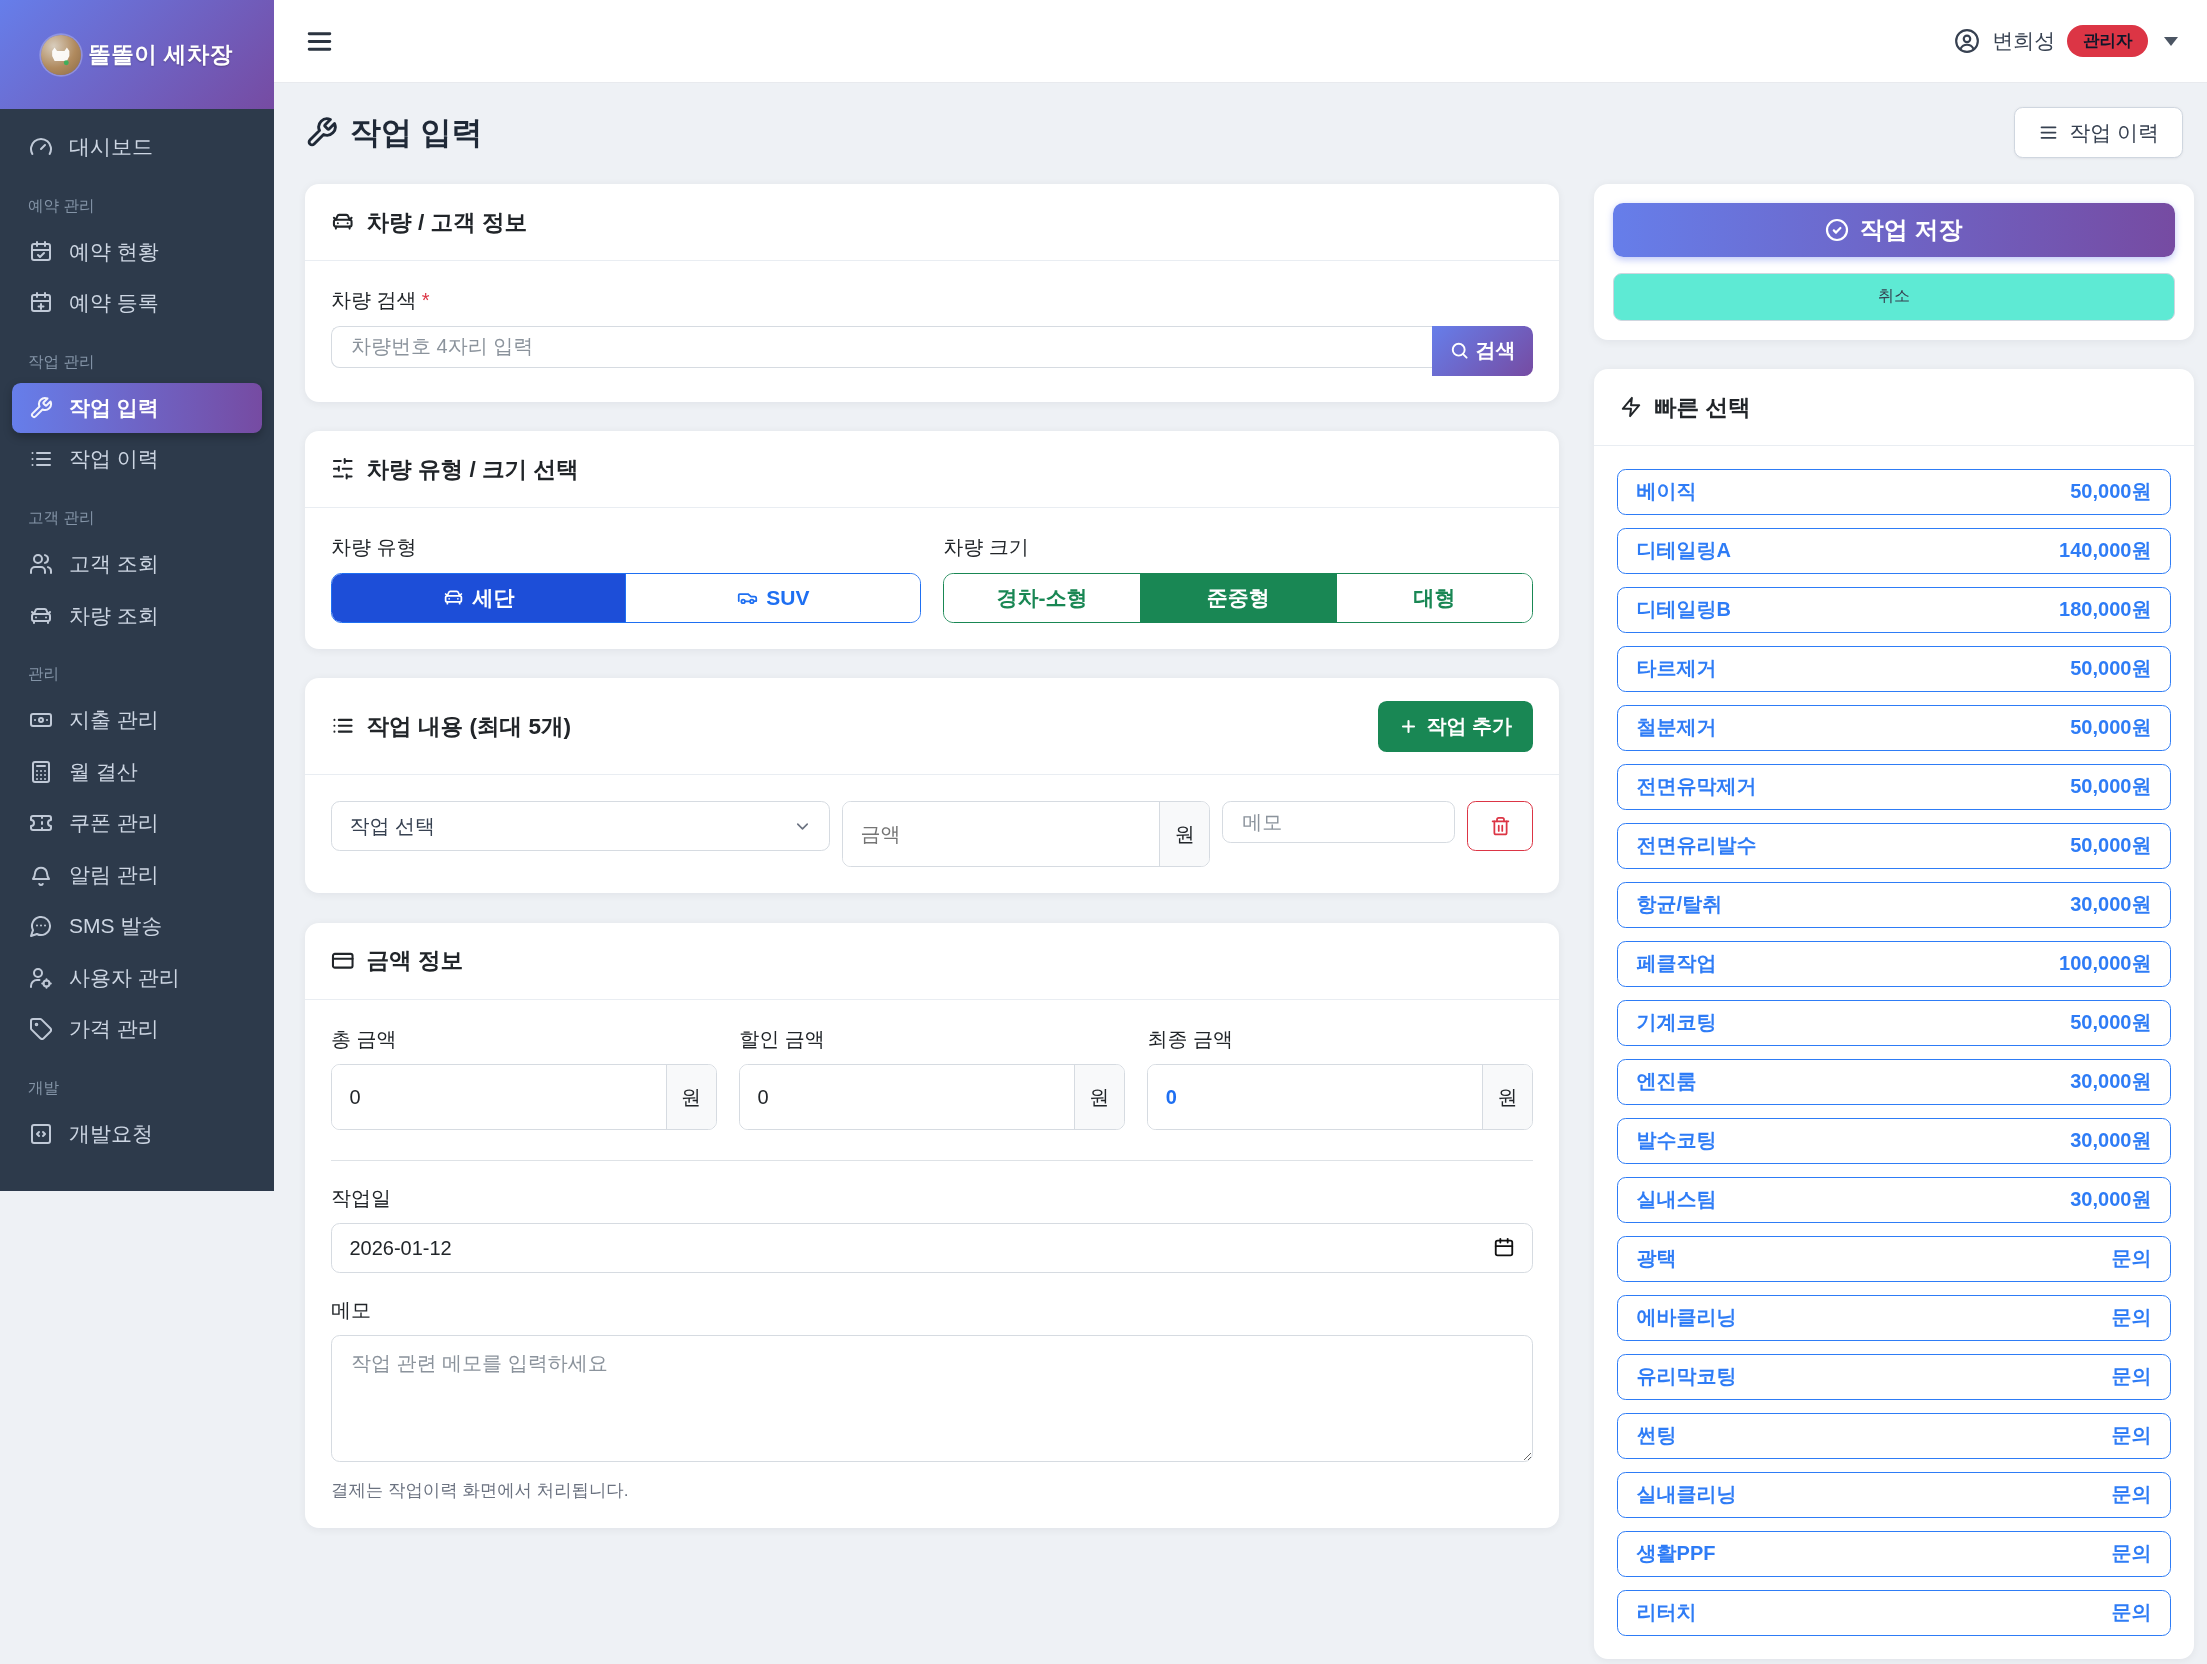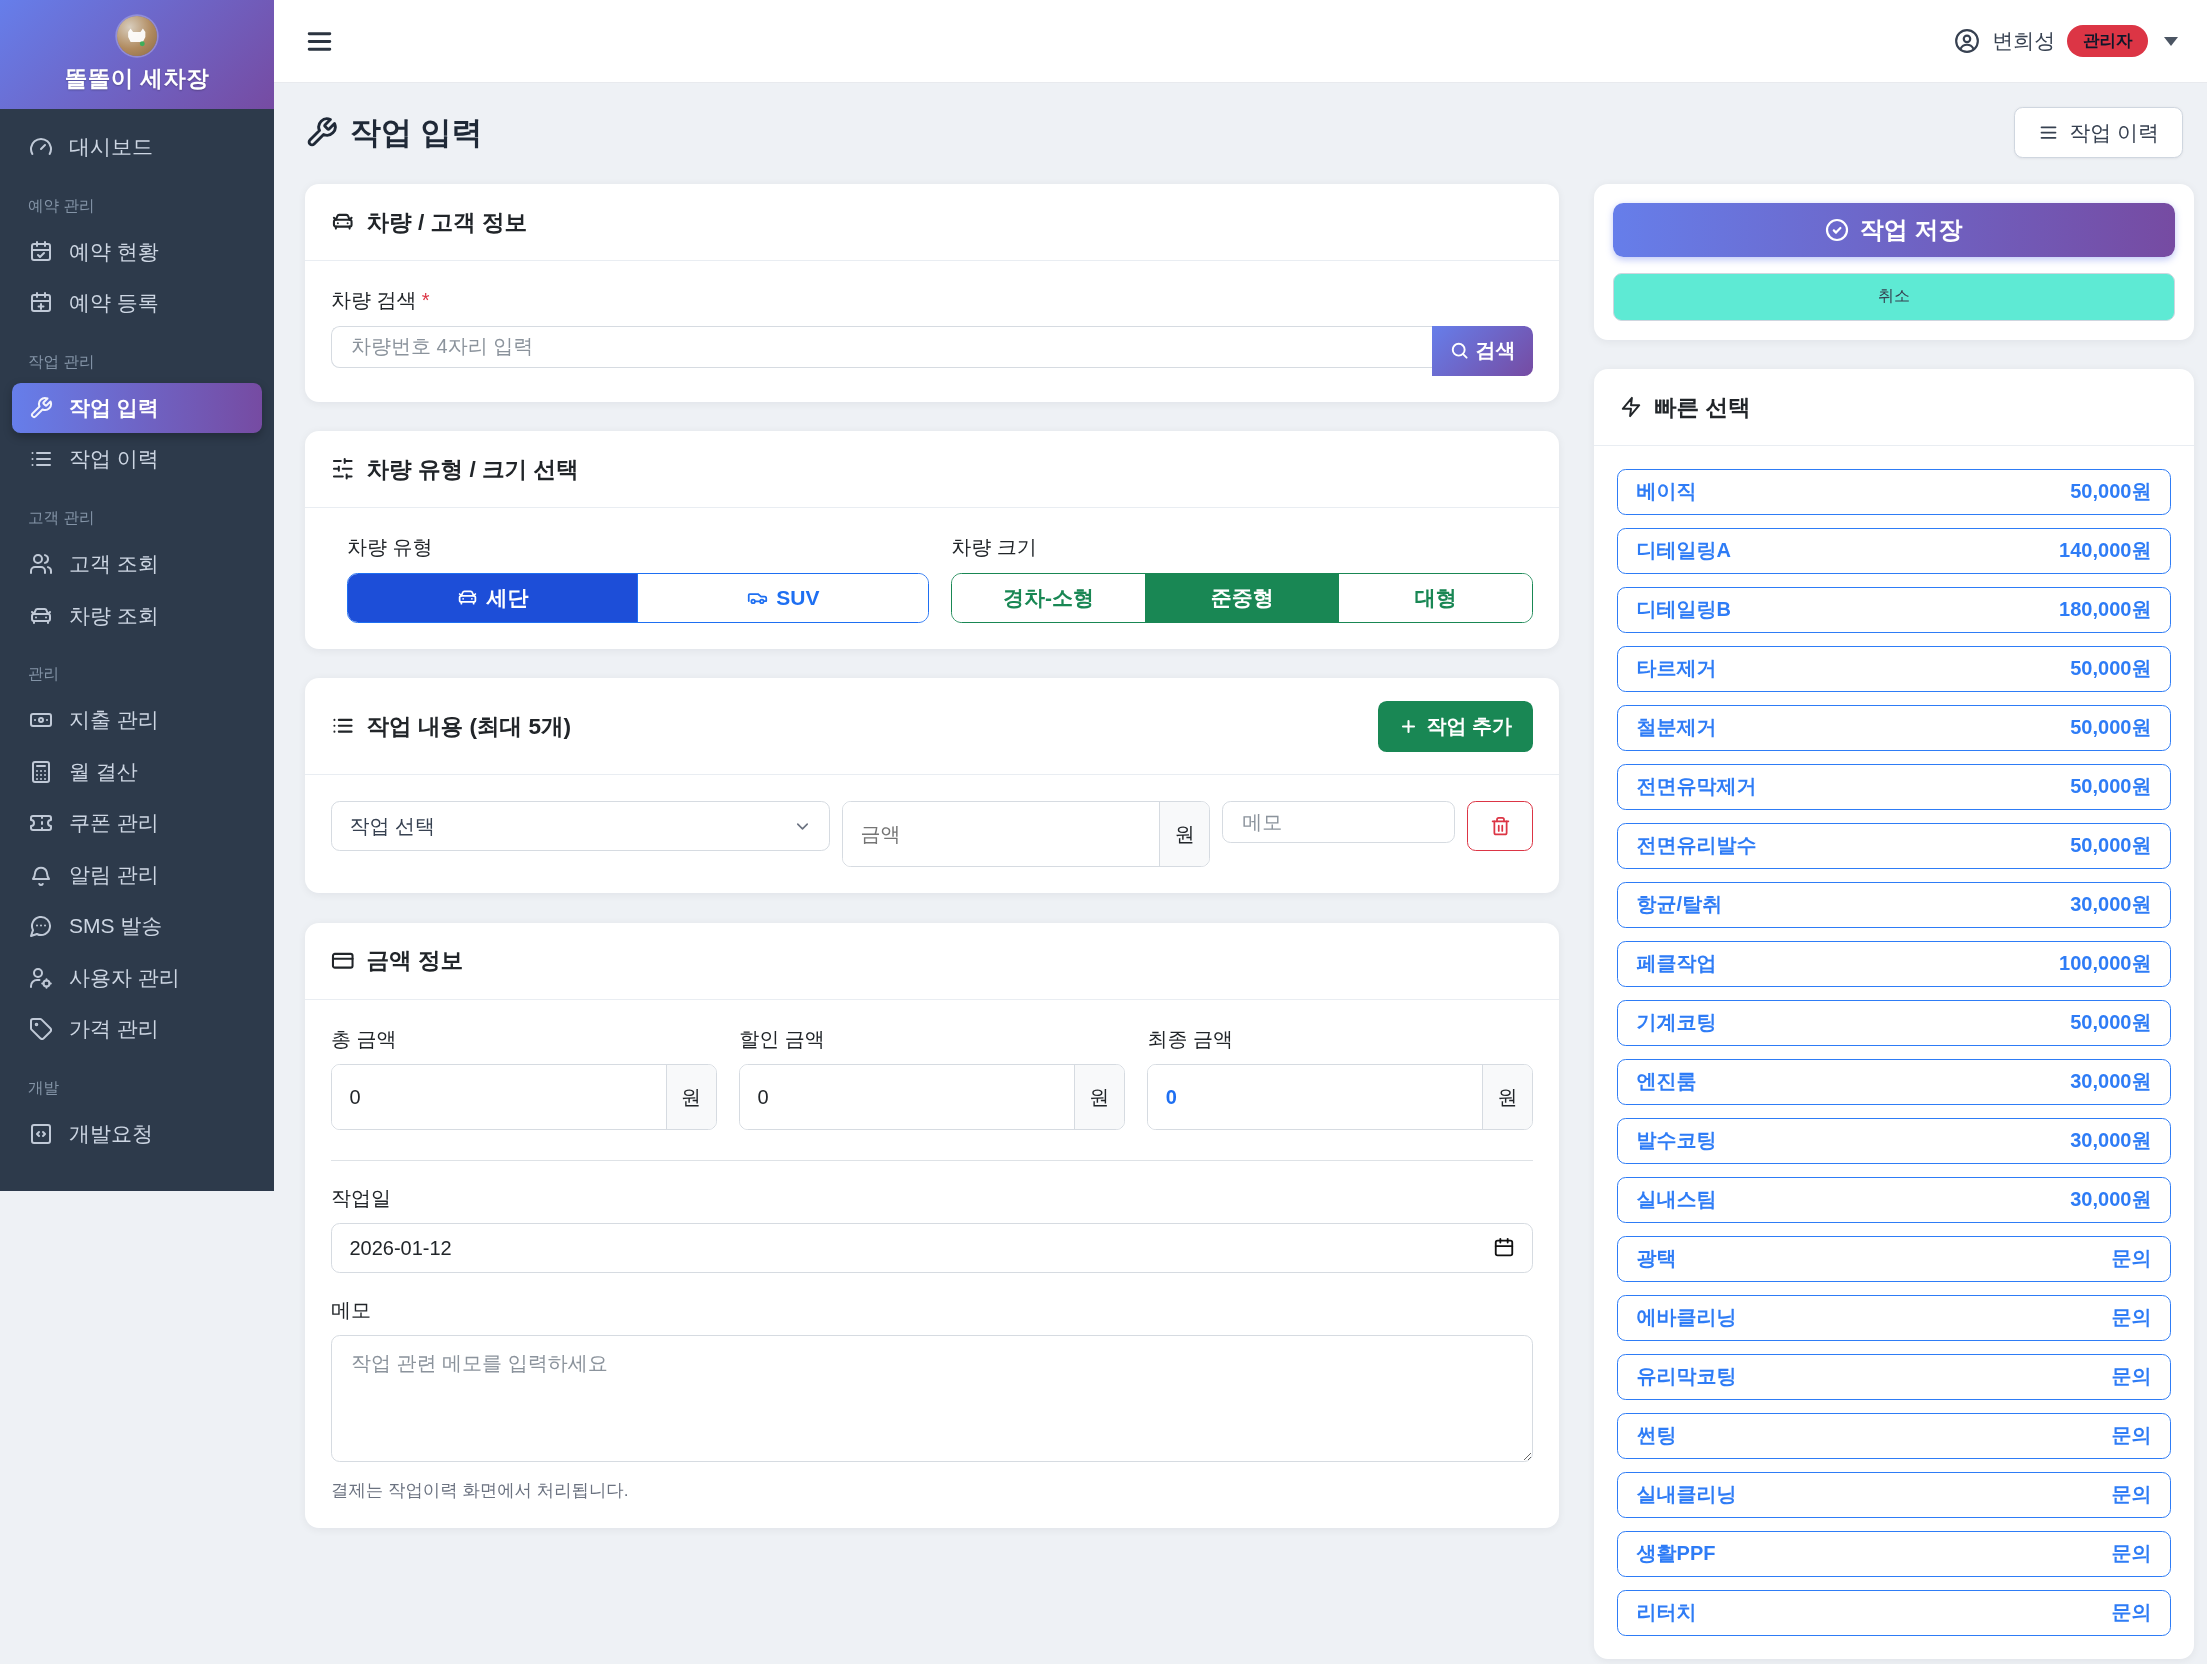--- a/index.html
+++ b/index.html
@@ -9,21 +9,21 @@
     background:#eef1f5; color:#212529; overflow:hidden; position:relative;
     font-size:20px;
   }
   svg.ic { width:22.6px; height:22.6px; flex:none; stroke:currentColor; fill:none;
     stroke-width:2; stroke-linecap:round; stroke-linejoin:round; }
 
   
   .sidebar { position:absolute; left:0; top:0; width:274px; background:#2d3a4b;
     padding-bottom:31px; z-index:5; }
   .brand { height:109px; background:linear-gradient(135deg,#667eea 0%,#764ba2 100%);
-    display:flex; flex-direction:column; align-items:center; justify-content:center; gap:7px; }
+    display:flex; flex-direction:row; align-items:center; justify-content:center; gap:7px; }
   .avatar { width:40px; height:40px; border-radius:50%;
     background:radial-gradient(circle at 32% 28%, #d8cdbd 0%, #b08a5e 55%, #8a6a45 100%);
     display:flex; align-items:center; justify-content:center; overflow:hidden;
     box-shadow:0 0 0 1.7px rgba(255,255,255,.25); }
   .brand-name { color:#fff; font-weight:bold; font-size:22.6px; letter-spacing:0.4px;
     text-shadow:0 0.9px 1.7px rgba(0,0,0,.25); }
   .nav { padding-top:12px; }
   .nav-section { color:#8494a7; font-size:15.6px; padding:22.6px 28px 8.7px; }
   .nav-item { display:flex; align-items:center; gap:15.6px; color:#cdd6e3; font-size:21px;
     padding:11.3px 17.4px; margin:0.9px 12px; border-radius:8.7px; cursor:pointer; }
@@ -80,21 +80,21 @@
     font-size:20px; color:#212529; width:100%; background:#fff;
     font-family:"Liberation Sans","DejaVu Sans",sans-serif; }
   .input::placeholder, textarea::placeholder { color:#8b939c; }
   .search-row .input { border-radius:8.7px 0 0 8.7px; border-right:none; flex:1; }
   .btn-search { width:101px; height:50px; border:none; cursor:pointer; color:#fff;
     background:linear-gradient(135deg,#667eea 0%,#764ba2 100%);
     border-radius:0 8.7px 8.7px 0; font-size:20px; font-weight:bold; display:flex;
     align-items:center; justify-content:center; gap:7px; }
   .btn-search svg.ic { width:19px; height:19px; stroke-width:2.4; }
 
-  .two-col { display:grid; grid-template-columns:1fr 1fr; gap:22.6px;margin-left:16px; }
+  .two-col { display:grid; grid-template-columns:1fr 1fr; gap:22.6px; }
   .seg-group { display:flex; border-radius:10.4px; overflow:hidden; height:50px; }
   .seg-group.blue { border:1.3px solid #1e6ff2; }
   .seg-group.green { border:1.3px solid #198754; }
   .seg { flex:1; display:flex; align-items:center; justify-content:center; gap:8.7px;
     background:#fff; font-size:21px; font-weight:600; cursor:pointer; border:none; }
   .seg-group.blue .seg { color:#1e6ff2; border-left:1.3px solid #1e6ff2; }
   .seg-group.green .seg { color:#198754; border-left:1.3px solid #198754; }
   .seg:first-child { border-left:none !important; }
   .seg-group.blue .seg.active { background:#1d4ed8; color:#fff; }
   .seg-group.green .seg.active { background:#198754; color:#fff; }

